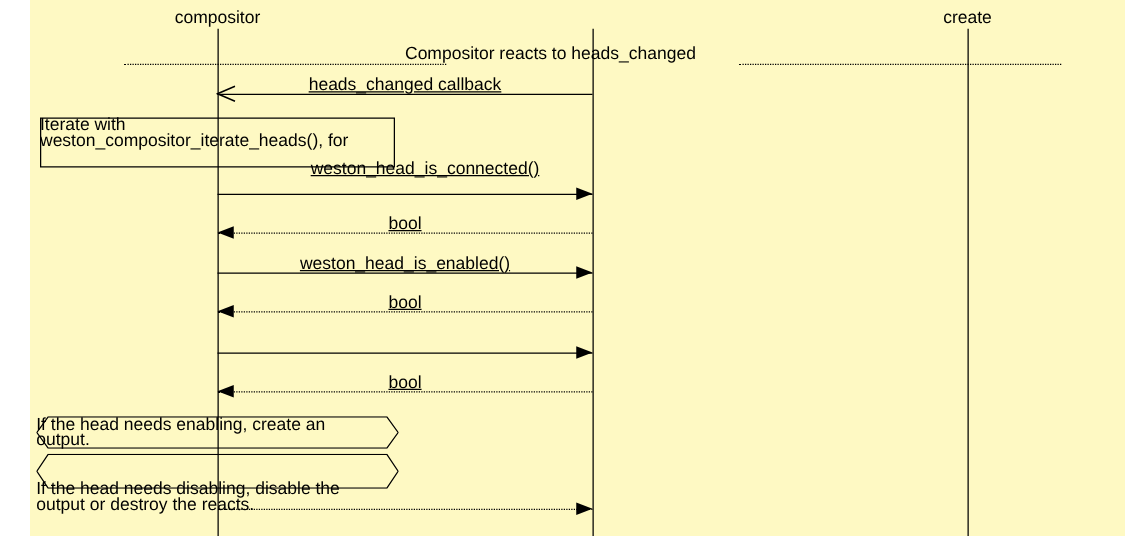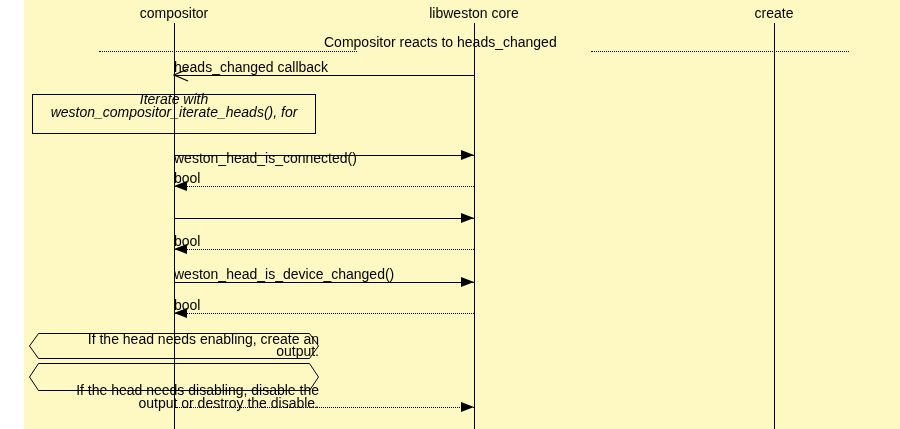--- a/index.html
+++ b/index.html
@@ -9,96 +9,95 @@
     overflow:hidden;
     margin-left:24px;
   }
   .lifeline{position:absolute;top:23px;height:406px;width:0;border-left:1px solid #000;}
   .plabel{position:absolute;top:5px;width:200px;text-align:center;white-space:nowrap;}
   .dotseg{position:absolute;top:51px;height:0;border-top:1px dotted #000;}
   .divlabel{position:absolute;left:300px;width:300px;top:34px;height:16px;line-height:16px;text-align:left;white-space:nowrap;}
   .mline{position:absolute;left:150px;width:300px;height:0;}
   .msolid{border-top:1px solid #000;}
   .mdotted{border-top:1px dotted #000;}
-  .mlabel{position:absolute;left:150px;width:300px;height:16px;line-height:16px;white-space:nowrap;}
+  .mlabel{position:absolute;left:150px;width:300px;height:16px;line-height:16px;text-align:center;white-space:nowrap;text-decoration:underline;}
   .tri-r{position:absolute;left:437px;width:0;height:0;
     border-top:5px solid transparent;border-bottom:5px solid transparent;border-left:13px solid #000;}
   .tri-l{position:absolute;left:150px;width:0;height:0;
     border-top:5px solid transparent;border-bottom:5px solid transparent;border-right:13px solid #000;}
   .openhead{position:absolute;left:149px;width:16px;height:14px;}
   .notebox{position:absolute;left:8px;top:94px;width:282px;height:38px;border:1px solid #000;background:transparent;}
-  .notetext{position:absolute;left:8px;top:93px;width:284px;text-align:center;line-height:13px;font-style:italic;}
+  .notetext{position:absolute;left:8px;top:93px;width:284px;text-align:left;line-height:13px;}
   .hexsvg{position:absolute;left:5px;width:290px;}
-  .hextext{position:absolute;left:5px;width:290px;text-align:right;line-height:12.5px;}
+  .hextext{position:absolute;left:5px;width:290px;text-align:left;line-height:12.5px;}
   .txtline{white-space:nowrap;}
 </style>
 </head>
 <body>
 
 <div class="diagram">
 
   <div class="lifeline" style="left:150px;"></div>
   <div class="lifeline" style="left:450px;"></div>
   <div class="lifeline" style="left:750px;"></div>
 
   <div class="plabel" style="left:50px;">compositor</div>
-  <div class="plabel" style="left:350px;">libweston core</div>
   <div class="plabel" style="left:650px;">create</div>
 
   <div class="dotseg" style="left:75px;width:258px;"></div>
   <div class="dotseg" style="left:567px;width:258px;"></div>
   <div class="divlabel">Compositor reacts to heads_changed</div>
 
   <div class="mlabel" style="top:59px;">heads_changed callback</div>
   <div class="mline msolid" style="top:75px;"></div>
   <svg class="openhead" style="top:68px;" viewBox="0 0 16 14">
     <path d="M15 1 L1 7 L15 13" fill="none" stroke="#000" stroke-width="1.2"></path>
   </svg>
 
   <div class="notebox"></div>
   <div class="notetext">
     <div class="txtline">Iterate with</div>
     <div class="txtline">weston_compositor_iterate_heads(), for</div>
   </div>
 
-  <div class="mlabel" style="top:150px;">weston_head_is_connected()</div>
+  <div class="mlabel" style="top:126px;padding-left:16px;">weston_head_is_connected()</div>
   <div class="mline msolid" style="top:155px;"></div>
   <div class="tri-r" style="top:150px;"></div>
 
   <div class="mlabel" style="top:170px;">bool</div>
   <div class="mline mdotted" style="top:186px;"></div>
   <div class="tri-l" style="top:181px;"></div>
 
+  <div class="mlabel" style="top:202px;">weston_head_is_enabled()</div>
   <div class="mline msolid" style="top:218px;"></div>
   <div class="tri-r" style="top:213px;"></div>
 
   <div class="mlabel" style="top:233px;">bool</div>
   <div class="mline mdotted" style="top:249px;"></div>
   <div class="tri-l" style="top:244px;"></div>
 
-  <div class="mlabel" style="top:266px;">weston_head_is_device_changed()</div>
   <div class="mline msolid" style="top:282px;"></div>
   <div class="tri-r" style="top:277px;"></div>
 
   <div class="mlabel" style="top:297px;">bool</div>
   <div class="mline mdotted" style="top:313px;"></div>
   <div class="tri-l" style="top:308px;"></div>
 
   <svg class="hexsvg" style="top:333px;height:26px;" viewBox="0 0 290 26">
     <polygon points="9.5,0.5 280.5,0.5 289.5,13 280.5,25.5 9.5,25.5 0.5,13" fill="none" stroke="#000" stroke-width="1"></polygon>
   </svg>
   <div class="hextext" style="top:332.5px;">
     <div class="txtline">If the head needs enabling, create an</div>
     <div class="txtline">output.</div>
   </div>
 
   <svg class="hexsvg" style="top:363px;height:28px;" viewBox="0 0 290 28">
     <polygon points="9.5,0.5 280.5,0.5 289.5,14 280.5,27.5 9.5,27.5 0.5,14" fill="none" stroke="#000" stroke-width="1"></polygon>
   </svg>
   <div class="hextext" style="top:384px;">
     <div class="txtline">If the head needs disabling, disable the</div>
-    <div class="txtline">output or destroy the disable.</div>
+    <div class="txtline">output or destroy the reacts.</div>
   </div>
 
   <div class="mline mdotted" style="top:407px;"></div>
   <div class="tri-r" style="top:402px;"></div>
 
 </div>
 
 </body></html>

